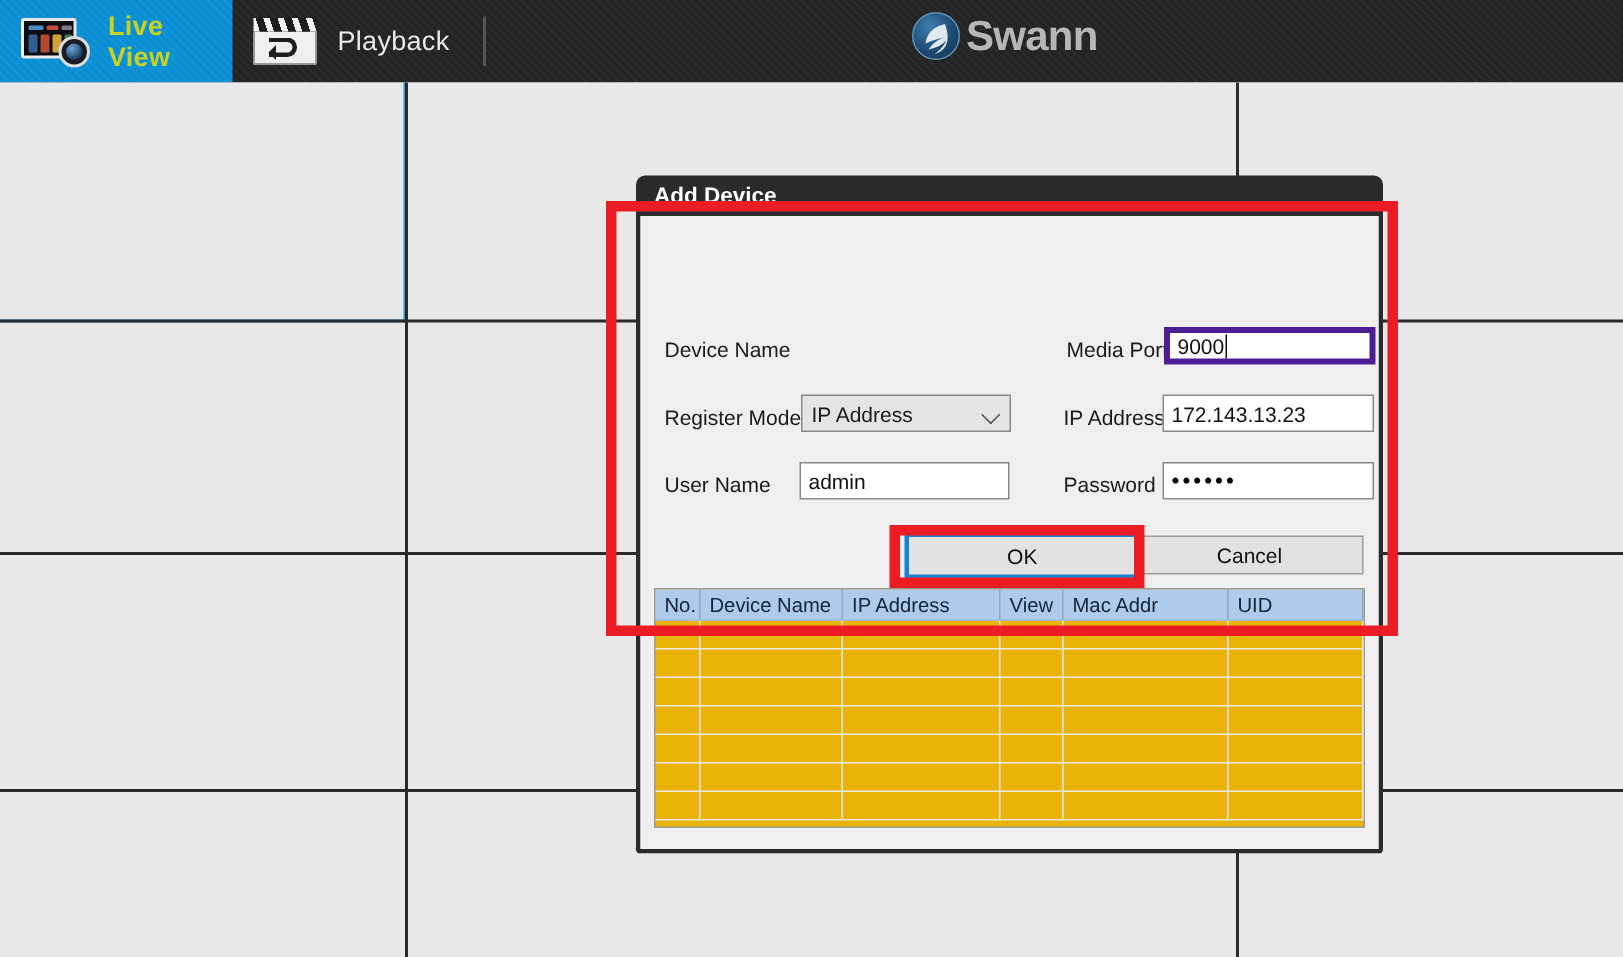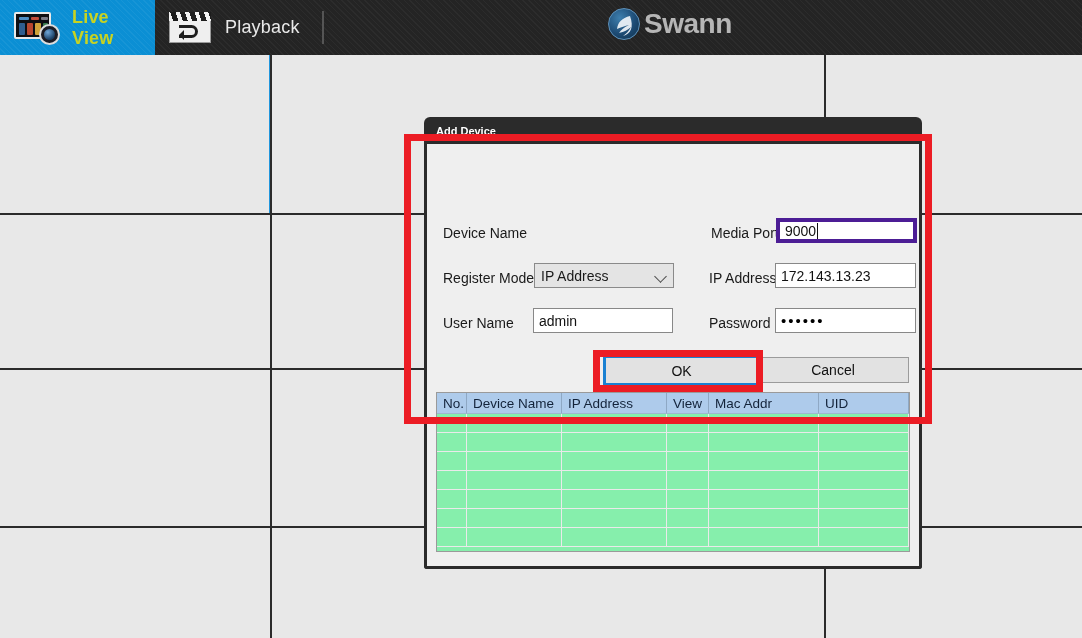--- a/index.html
+++ b/index.html
@@ -111,21 +111,21 @@
 
   
   .dialog {
     position: absolute; left: 424px; top: 144px; width: 498px; height: 425px;
     background: #efefef; border: 3px solid #2b2b2b;
     border-top: none; border-radius: 0 0 3px 3px; z-index: 30;
   }
   .dialog-title {
     position: absolute; left: -3px; top: -27px; width: 498px; height: 27px;
     background: #2b2b2b; border-radius: 6px 6px 0 0;
-    color: #fff; font-size: 11px; font-weight: bold;
+    color: #fff; font-size: 15px; font-weight: bold;
     display: flex; align-items: center; padding-left: 12px;
   }
   .dialog-body { position: relative; width: 100%; height: 100%; padding: 8px; }
 
   
   .fieldset {
     position: absolute; left: 9px; top: 29px; width: 474px; height: 163px;
     border: 1px solid #c8c8c8;
   }
   .fieldset-legend {
@@ -168,21 +168,21 @@
   }
   .btn.focused { border: 3px solid #1a81d2; }
   .btn-red-outline {
     position: absolute; left: 593px; top: 350px; width: 170px; height: 42px;
     border: 7px solid #ec1c24; z-index: 45; pointer-events: none;
   }
 
   
   .tablewrap {
     position: absolute; left: 9px; top: 248px; width: 474px; height: 160px;
-    background: #86efac; border: 1px solid #9a9a9a;
+    background: #eab308; border: 1px solid #9a9a9a;
   }
   .thead { display: flex; height: 21px; background: #aecbeb;
            border-bottom: 1px solid #9fb7cf; }
   .th { font-size: 13.5px; color: #13233a; padding-left: 6px;
         display: flex; align-items: center;
         border-right: 1px solid #8ea8c4; white-space: nowrap; }
   .tbody { position: relative; height: 137px; }
   .trow { height: 19px; border-bottom: 1px solid #eaeaea; display: flex; }
   .td { border-right: 1px solid #eaeaea; }
 </style>

